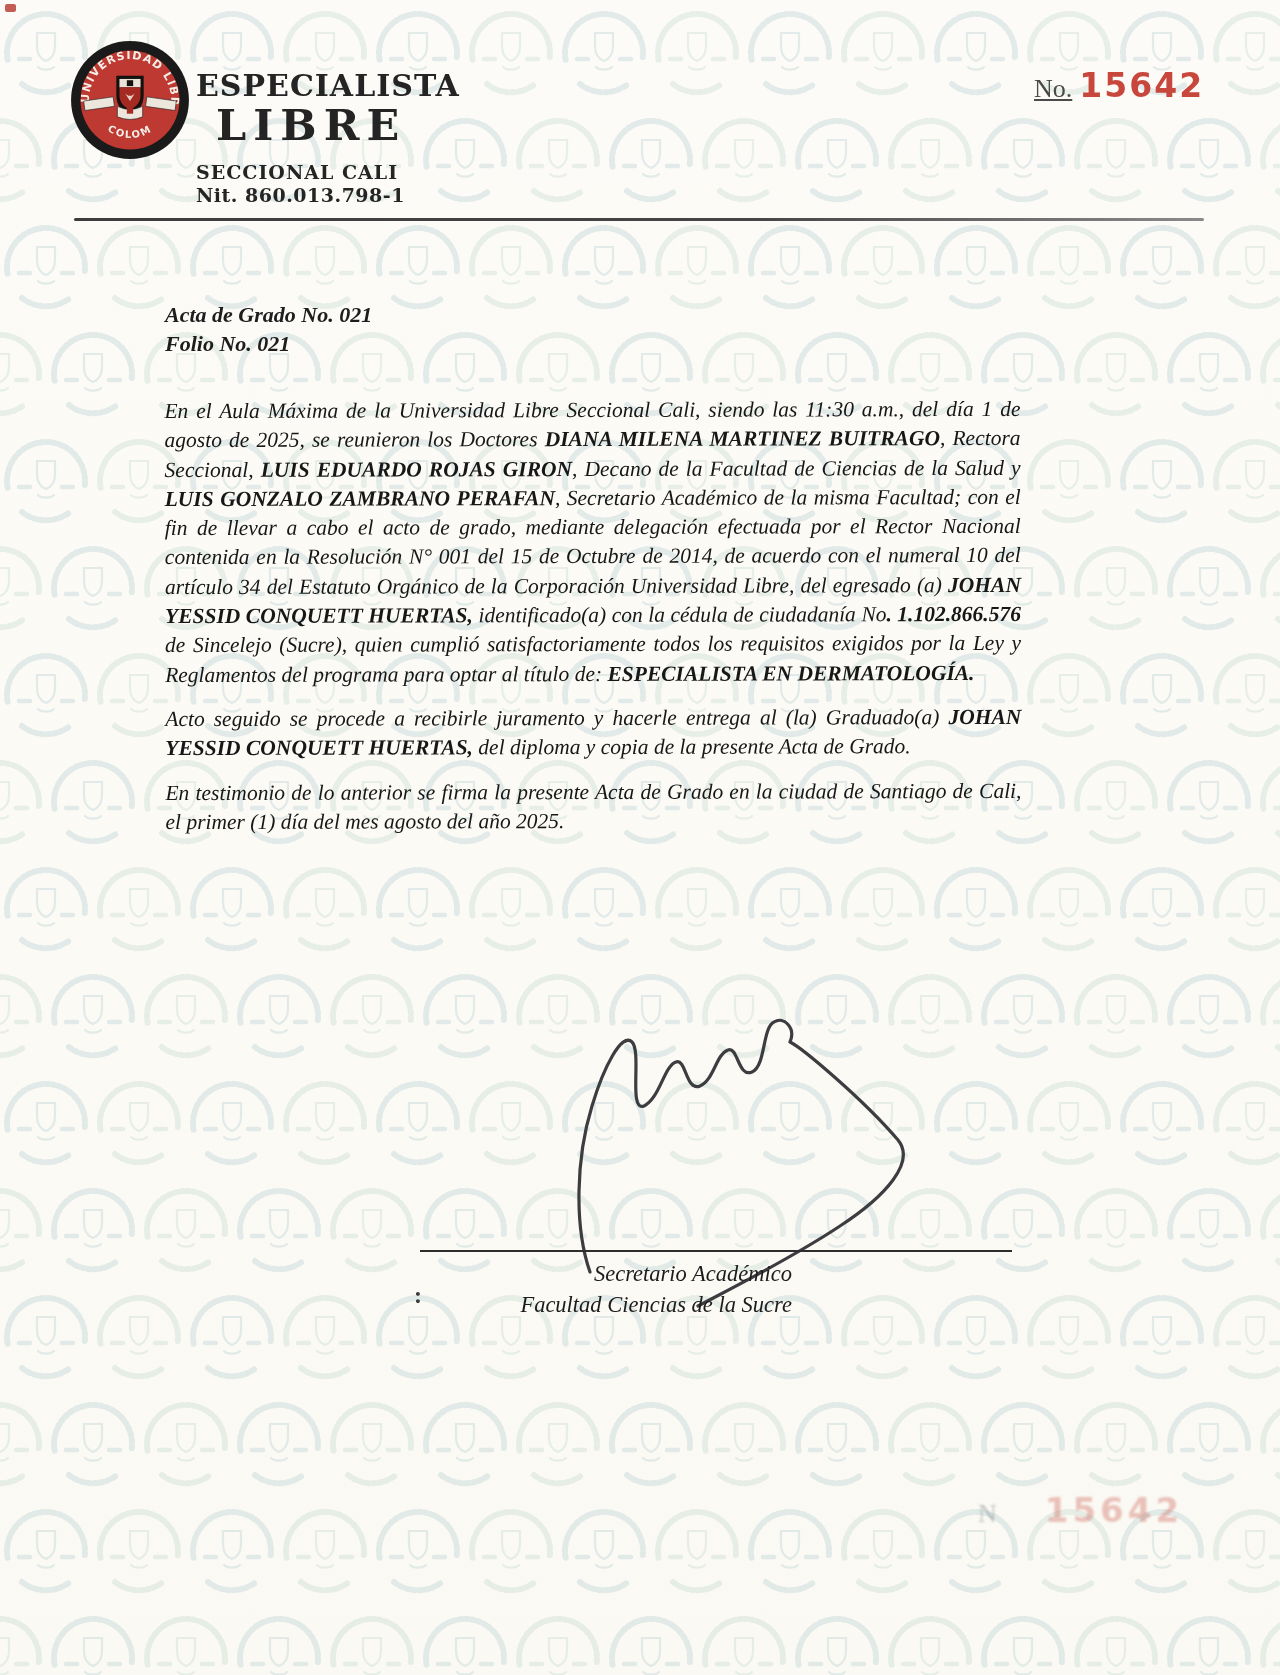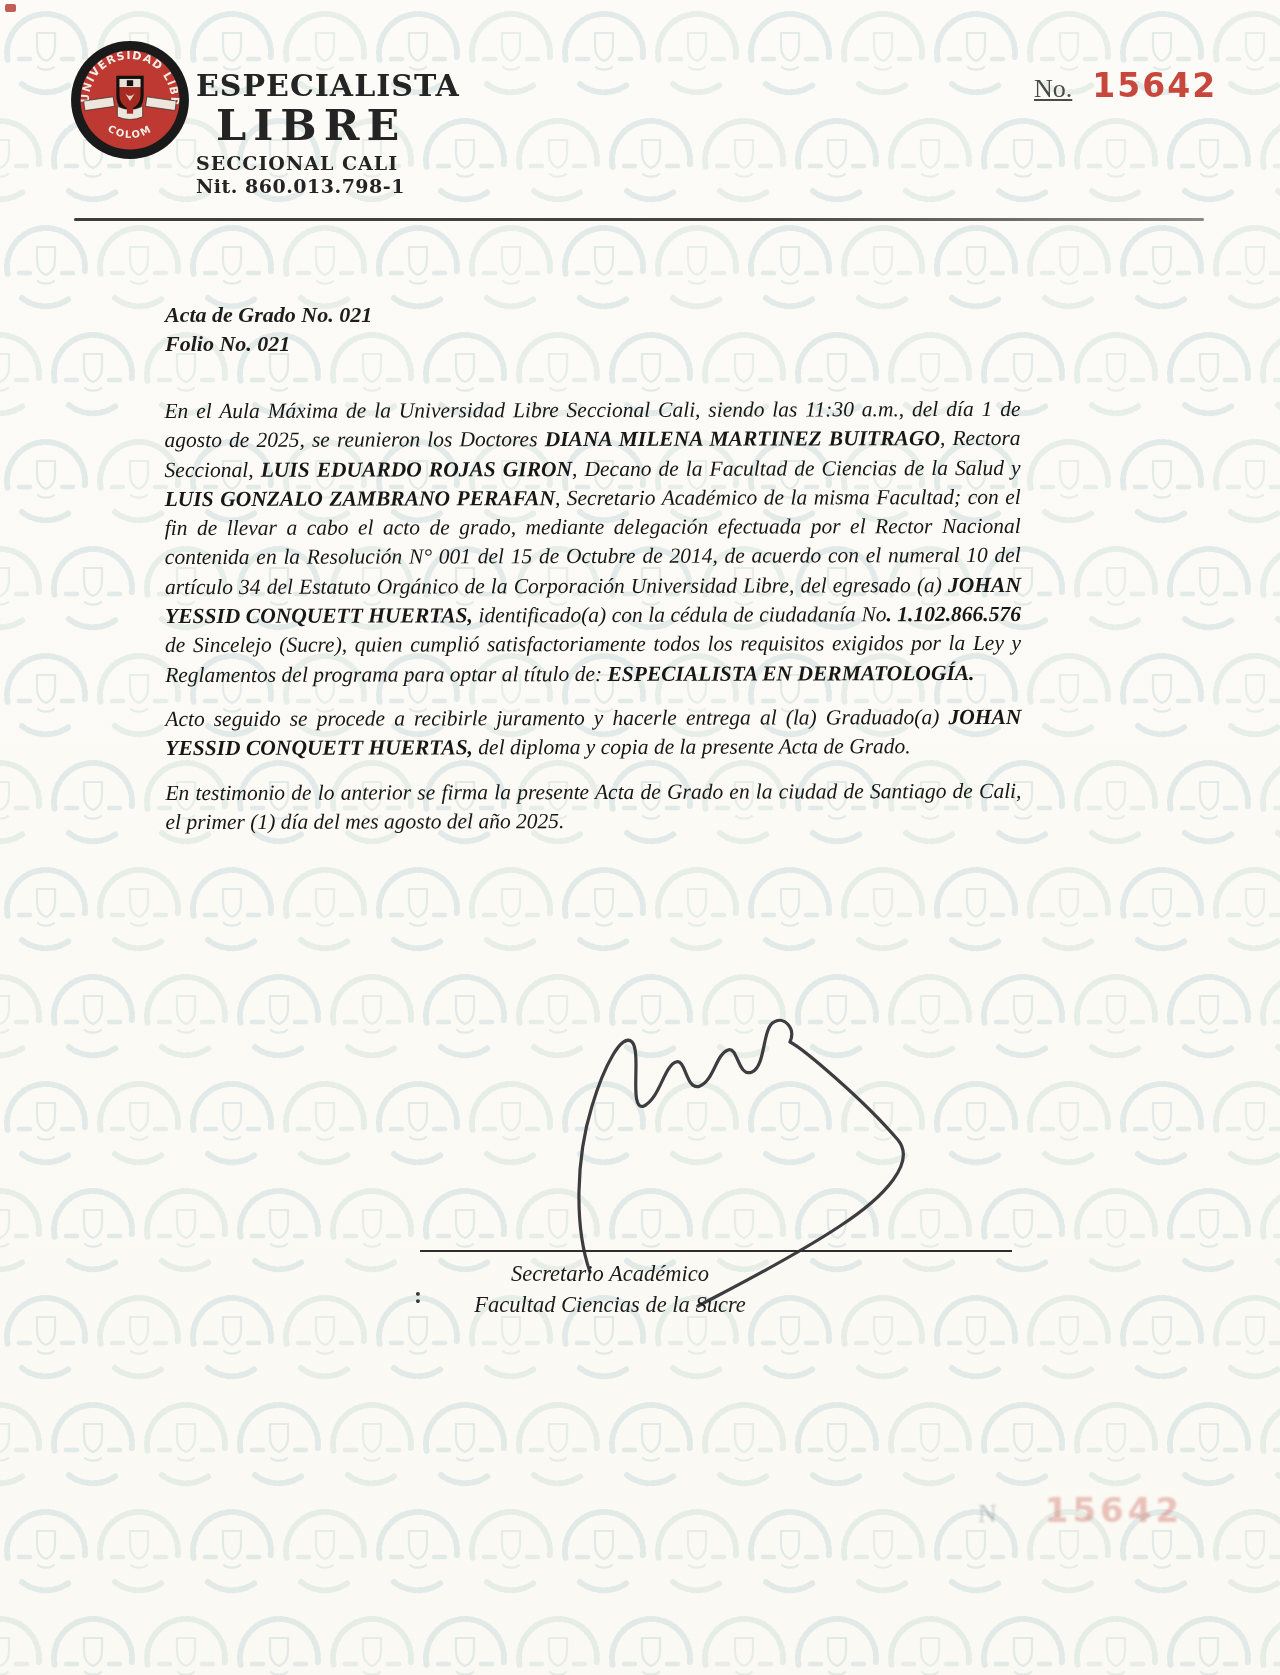--- a/index.html
+++ b/index.html
@@ -11,42 +11,42 @@
     color:#1b1b1b;
   }
   .watermark{position:absolute;left:0;top:0;opacity:.6;}
   .corner-speck{position:absolute;left:5px;top:4px;width:11px;height:8px;background:#b8423a;border-radius:2px;opacity:.85;}
 
   
   .logo{position:absolute;left:70px;top:40px;width:120px;height:120px;}
   .org{position:absolute;left:196px;top:70px;font-family:"DejaVu Serif",serif;font-weight:bold;color:#242424;}
   .org-line1{font-size:30px;letter-spacing:1px;line-height:32px;}
   .org-line2{font-size:43px;letter-spacing:7px;line-height:46px;margin-left:20px;}
-  .org-branch{font-size:19px;letter-spacing:1px;line-height:24px;margin-top:3px;}
+  .org-branch{font-size:19px;letter-spacing:1px;line-height:24px;margin-top:12px;}
   .org-nit{font-size:19px;letter-spacing:.5px;line-height:23px;}
   .doc-number{position:absolute;left:1034px;top:66px;display:flex;align-items:baseline;}
   .doc-number .lbl{font-size:26px;color:#4a4a4a;font-family:"Liberation Serif",serif;text-decoration:underline;}
-  .doc-number .val{font-size:33px;font-weight:bold;font-family:"DejaVu Sans",sans-serif;color:#c8473c;letter-spacing:2px;margin-left:20px;}
+  .doc-number .val{font-size:33px;font-weight:bold;font-family:"DejaVu Sans",sans-serif;color:#c8473c;letter-spacing:2px;margin-left:7px;}
   .header-rule{position:absolute;left:74px;top:218px;width:1130px;height:3px;
     background:linear-gradient(90deg,#3c3c3c 0%,#454545 60%,#8a8a8a 100%);border-radius:2px;}
 
   
   .meta{position:absolute;left:165px;top:300px;width:855px;
     font-weight:bold;font-style:italic;font-size:22px;line-height:29px;color:#1d1d1d;}
 
   
   .body-text{position:absolute;left:165px;top:396px;width:856px;transform:rotate(-0.15deg);}
   .body-text p{margin:0 0 15px 0;font-style:italic;font-size:21.5px;line-height:29.3px;
     text-align:justify;color:#171717;}
   .body-text b{font-weight:bold;}
 
   
   .sig-svg{position:absolute;left:0;top:0;pointer-events:none;}
   .sig-line{position:absolute;left:420px;top:1250px;width:592px;height:2px;background:#2e2e2e;}
-  .sig-labels{position:absolute;left:428px;top:1258px;width:364px;text-align:center;
+  .sig-labels{position:absolute;left:428px;top:1258px;width:364px;text-align:right;
     font-style:italic;font-size:22.5px;line-height:31px;color:#1c1c1c;}
   .stray-colon{position:absolute;left:414px;top:1282px;font-size:24px;color:#3a3a3a;font-weight:bold;}
 
   
   .faint-stamp{position:absolute;left:978px;top:1490px;width:240px;display:flex;align-items:baseline;filter:blur(1.1px);}
   .faint-stamp .fl{font-size:26px;color:rgba(110,120,128,.4);font-family:"Liberation Serif",serif;}
   .faint-stamp .fn{font-size:34px;font-weight:bold;font-family:"DejaVu Sans",sans-serif;
     color:rgba(203,86,74,.34);letter-spacing:4px;margin-left:48px;}
 </style>
 </head>

